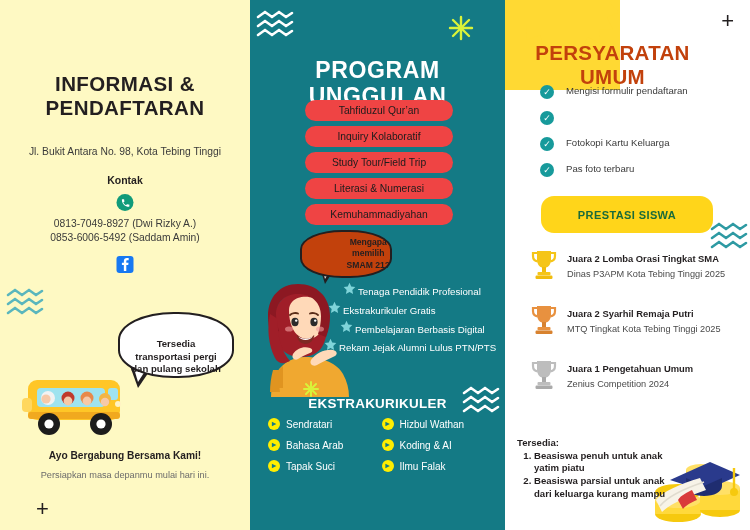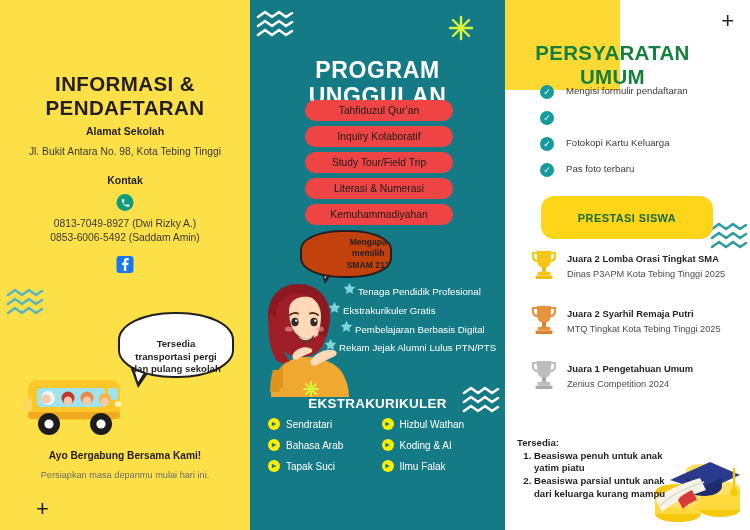--- a/index.html
+++ b/index.html
@@ -21,21 +21,21 @@
     display: flex;
     background: #ffffff;
     overflow: hidden;
   }
 
   
   .panel-left {
     position: relative;
     width: 250px;
     height: 530px;
-    background: #fde047;
+    background: #fef9c3;
     flex: 0 0 250px;
     overflow: hidden;
   }
   .info-title {
     text-align: center;
     font-size: 20.5px;
     font-weight: 800;
     letter-spacing: 0.4px;
     color: #231f20;
     line-height: 1.18;
@@ -260,21 +260,21 @@
     position: absolute;
     left: -45px; top: -40px;
     width: 160px; height: 130px;
     background: #ffd933;
     z-index: 1;
   }
   .req-title {
     position: absolute;
     top: 24px; left: 0; right: 30px;
     text-align: center;
-    color: #15803d;
+    color: #c2410c;
     font-size: 20.5px;
     font-weight: 800;
     line-height: 1.16;
     letter-spacing: 0.3px;
     z-index: 3;
   }
   .req-list { position: absolute; top: 84px; left: 35px; right: 16px; z-index: 3; }
   .req-item { display: flex; align-items: flex-start; margin-bottom: 11px; }
   .check {
     flex: 0 0 auto;
@@ -285,21 +285,21 @@
     margin-top: 1px;
     display: flex; align-items: center; justify-content: center;
     color: #ffffff;
     font-size: 9px;
     line-height: 1;
   }
   .req-text { color: #3a3a3a; font-size: 9.6px; line-height: 1.38; font-weight: 500; }
   .prestasi-btn {
     position: absolute;
     left: 36px; top: 196px;
-    width: 172px; height: 43px;
+    width: 172px; height: 37px;
     background: #ffd51a;
     border-radius: 13px;
     display: flex; align-items: center; justify-content: center;
     color: #1a6b3a;
     font-size: 11px;
     font-weight: 800;
     letter-spacing: 0.4px;
     z-index: 3;
     border: none;
     cursor: pointer;
@@ -334,21 +334,20 @@
           <polyline points="2,25 9,20 16,25 23,20 30,25 36,21"></polyline>
         </g>
       </svg>
     </div>
 
     <h1 class="info-title">
       <span>INFORMASI &amp;</span><br>
       <span>PENDAFTARAN</span>
     </h1>
 
-    <div class="lbl-strong" id="alamat-label">Alamat Sekolah</div>
     <div class="lbl-normal" id="alamat-value">Jl. Bukit Antara No. 98, Kota Tebing Tinggi</div>
     <div class="lbl-strong" id="kontak-label">Kontak</div>
 
     <div class="icon-circle" id="phone-icon">
       <svg width="10" height="10" viewBox="0 0 24 24" fill="#ffffff">
         <path d="M6.6 10.8c1.4 2.8 3.8 5.2 6.6 6.6l2.2-2.2c.3-.3.7-.4 1.1-.3 1.2.4 2.5.6 3.8.6.6 0 1 .4 1 1V20c0 .6-.4 1-1 1-9.4 0-17-7.6-17-17 0-.6.4-1 1-1h3.5c.6 0 1 .4 1 1 0 1.3.2 2.6.6 3.8.1.4 0 .8-.3 1.1l-2.5 1.9z"></path>
       </svg>
     </div>
 
     <div class="phone-num" id="phone-1">0813-7049-8927  (Dwi Rizky A.)</div>

